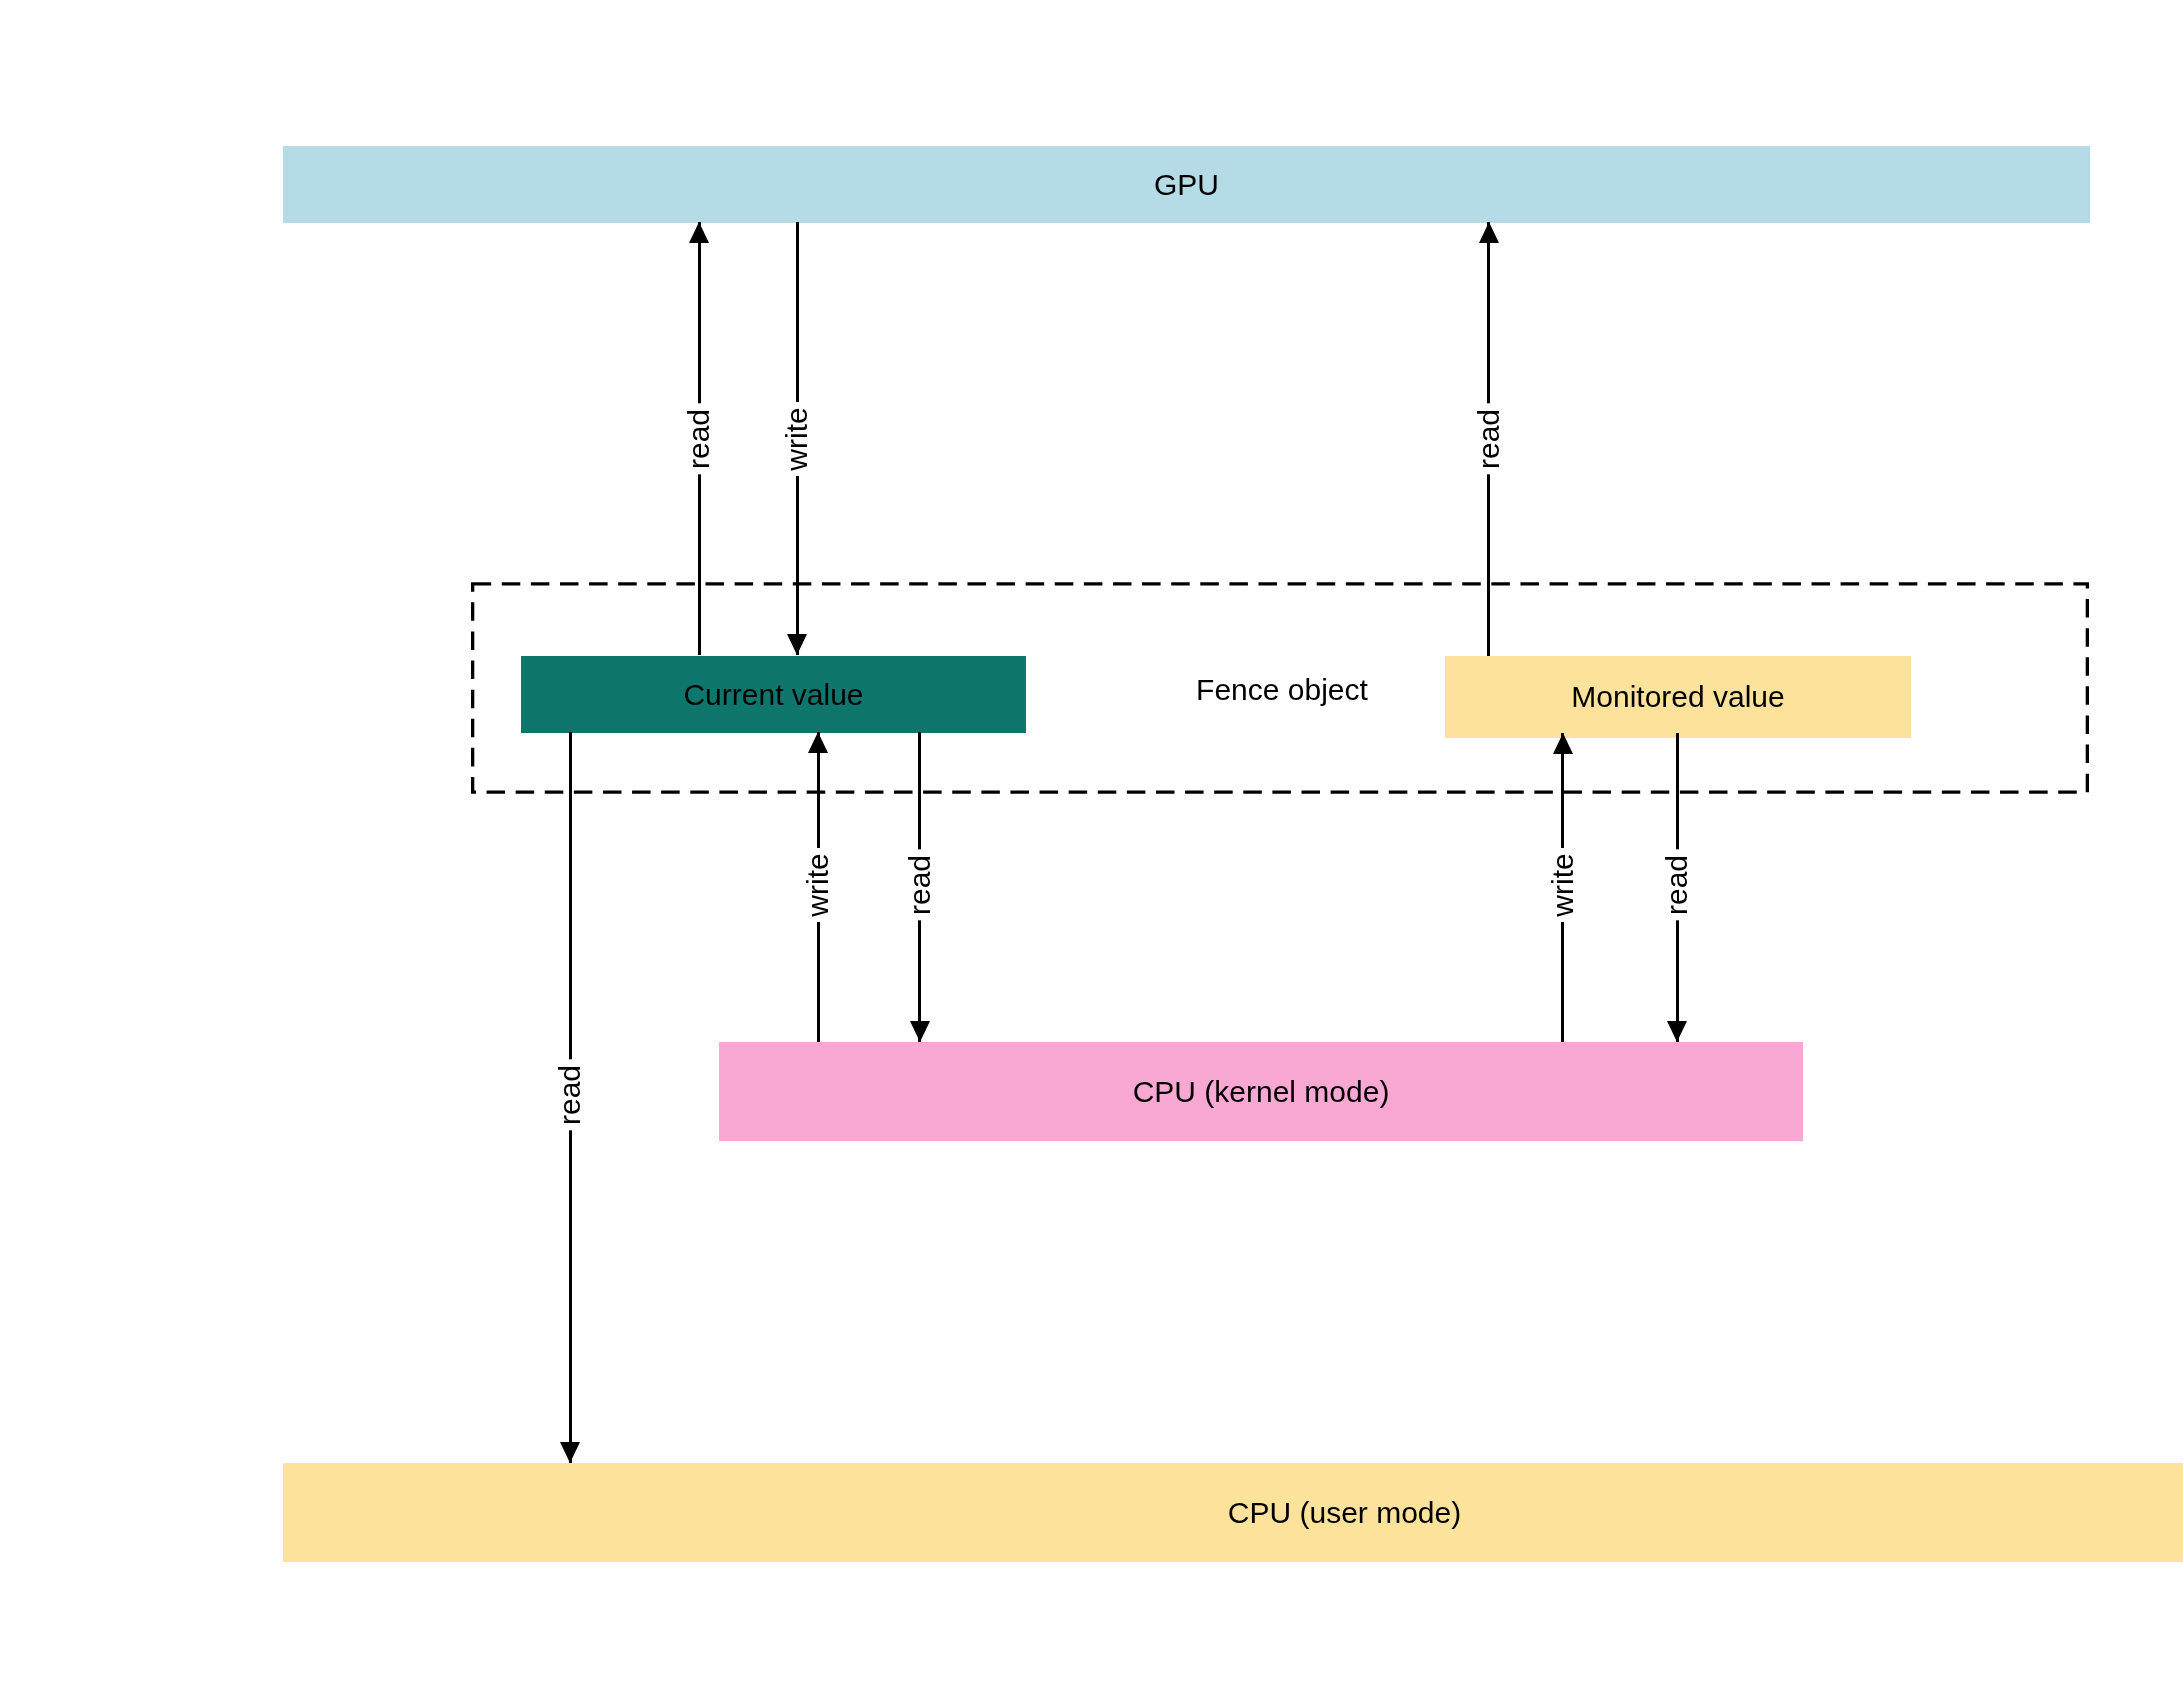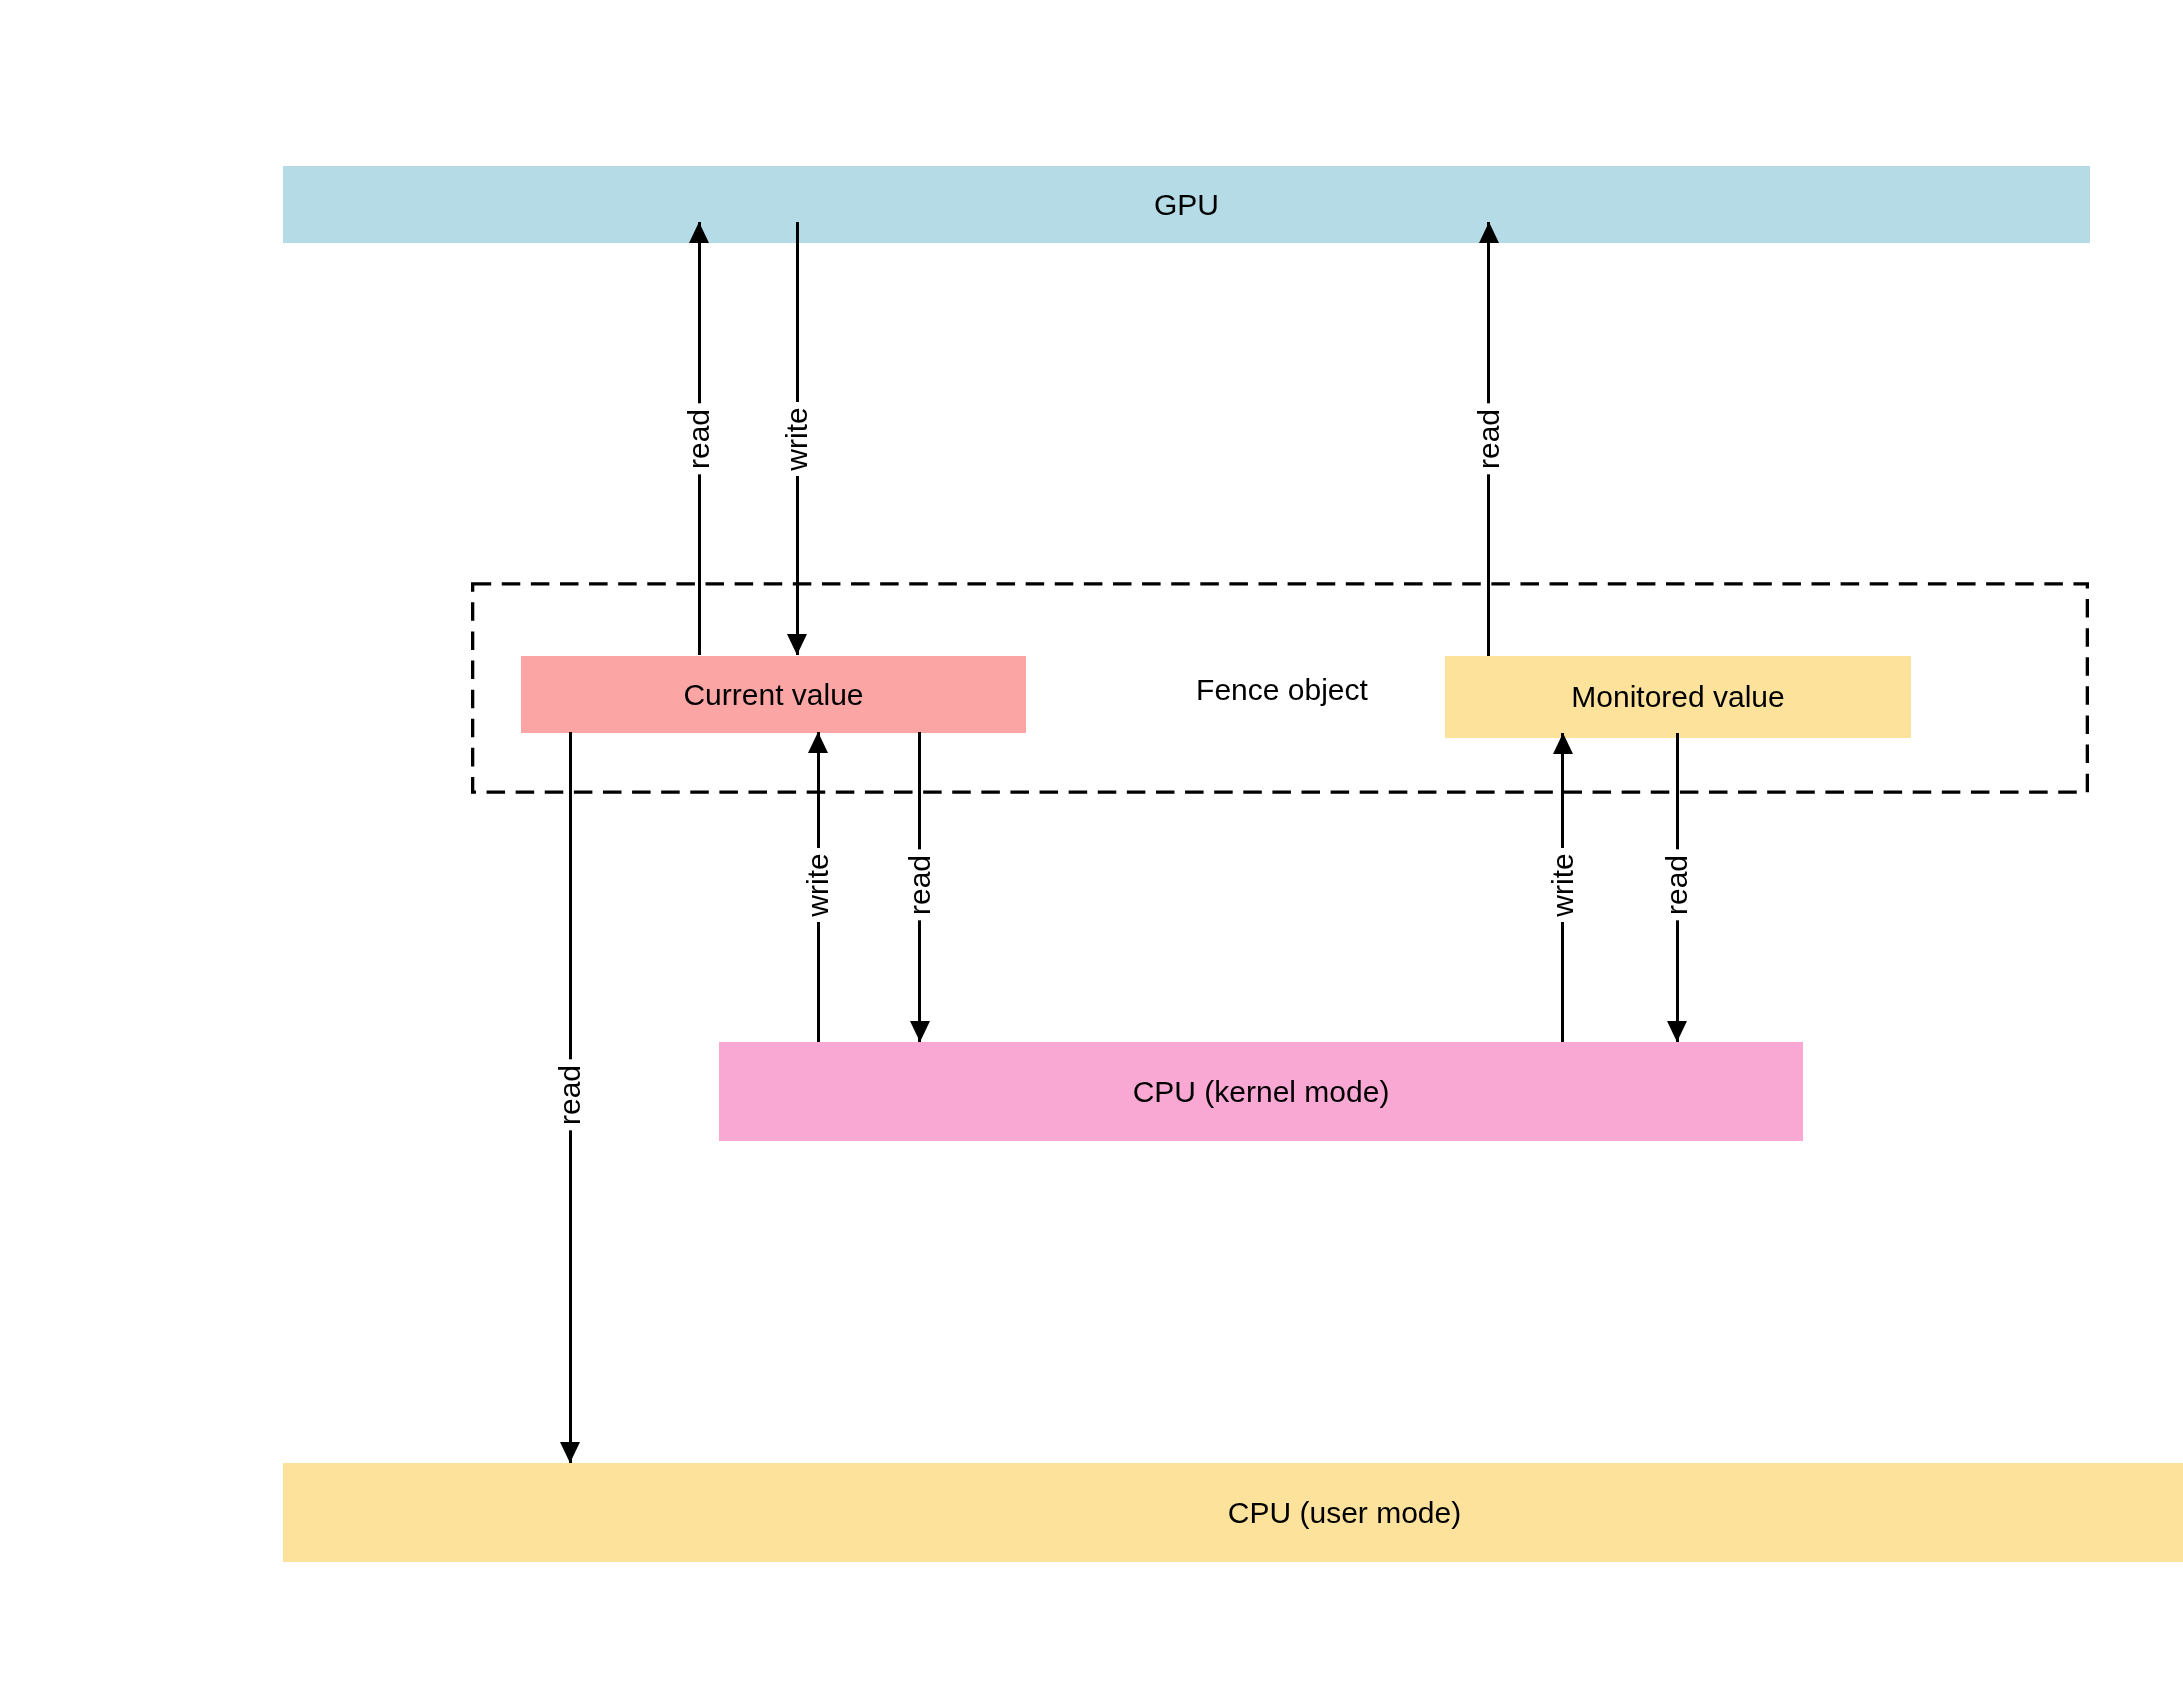--- a/index.html
+++ b/index.html
@@ -17,21 +17,21 @@
     color: #000000;
   }
   .bar {
     position: absolute;
     display: flex;
     align-items: center;
     justify-content: center;
     font-size: 30px;
     color: #000000;
   }
-  .bar-gpu      { left: 283px;  top: 146px;  width: 1807px; height: 77px; margin-top: 20px; }
+  .bar-gpu      { left: 283px;  top: 146px;  width: 1807px; height: 77px; }
   .box-current  { left: 521px;  top: 656px;  width: 505px;  height: 77px; }
   .box-monitored{ left: 1445px; top: 656px;  width: 466px;  height: 82px; }
   .bar-kernel   { left: 719px; top: 1042px; width: 1084px; height: 99px; }
   .bar-user     { left: 283px;  top: 1463px; width: 2123px; height: 99px; }
   .fence-svg    { position: absolute; left: 471px; top: 582px; }
   .fence-label {
     position: absolute;
     left: 1282px; top: 690px;
     transform: translate(-50%, -50%);
     font-size: 30px;
@@ -67,21 +67,21 @@
 
   <div class="bar bar-gpu" style="background-color: rgb(181, 219, 231);">
     <span>GPU</span>
   </div>
 
   <svg class="fence-svg" width="1618" height="212" viewBox="0 0 2446 320">
     <rect x="2.5" y="2.5" width="2441" height="315" fill="none" stroke="#000000" stroke-width="5" stroke-dasharray="28 16"></rect>
   </svg>
   <span class="fence-label">Fence object</span>
 
-  <div class="bar box-current" style="background-color: #fca5a5;">
+  <div class="bar box-current" style="background-color: #0f766e;">
     <span>Current value</span>
   </div>
 
   <div class="bar box-monitored" style="background-color: rgb(252, 226, 155);">
     <span>Monitored value</span>
   </div>
 
   <div class="bar bar-kernel" style="background-color: #f9a8d4;">
     <span>CPU (kernel mode)</span>
   </div>

